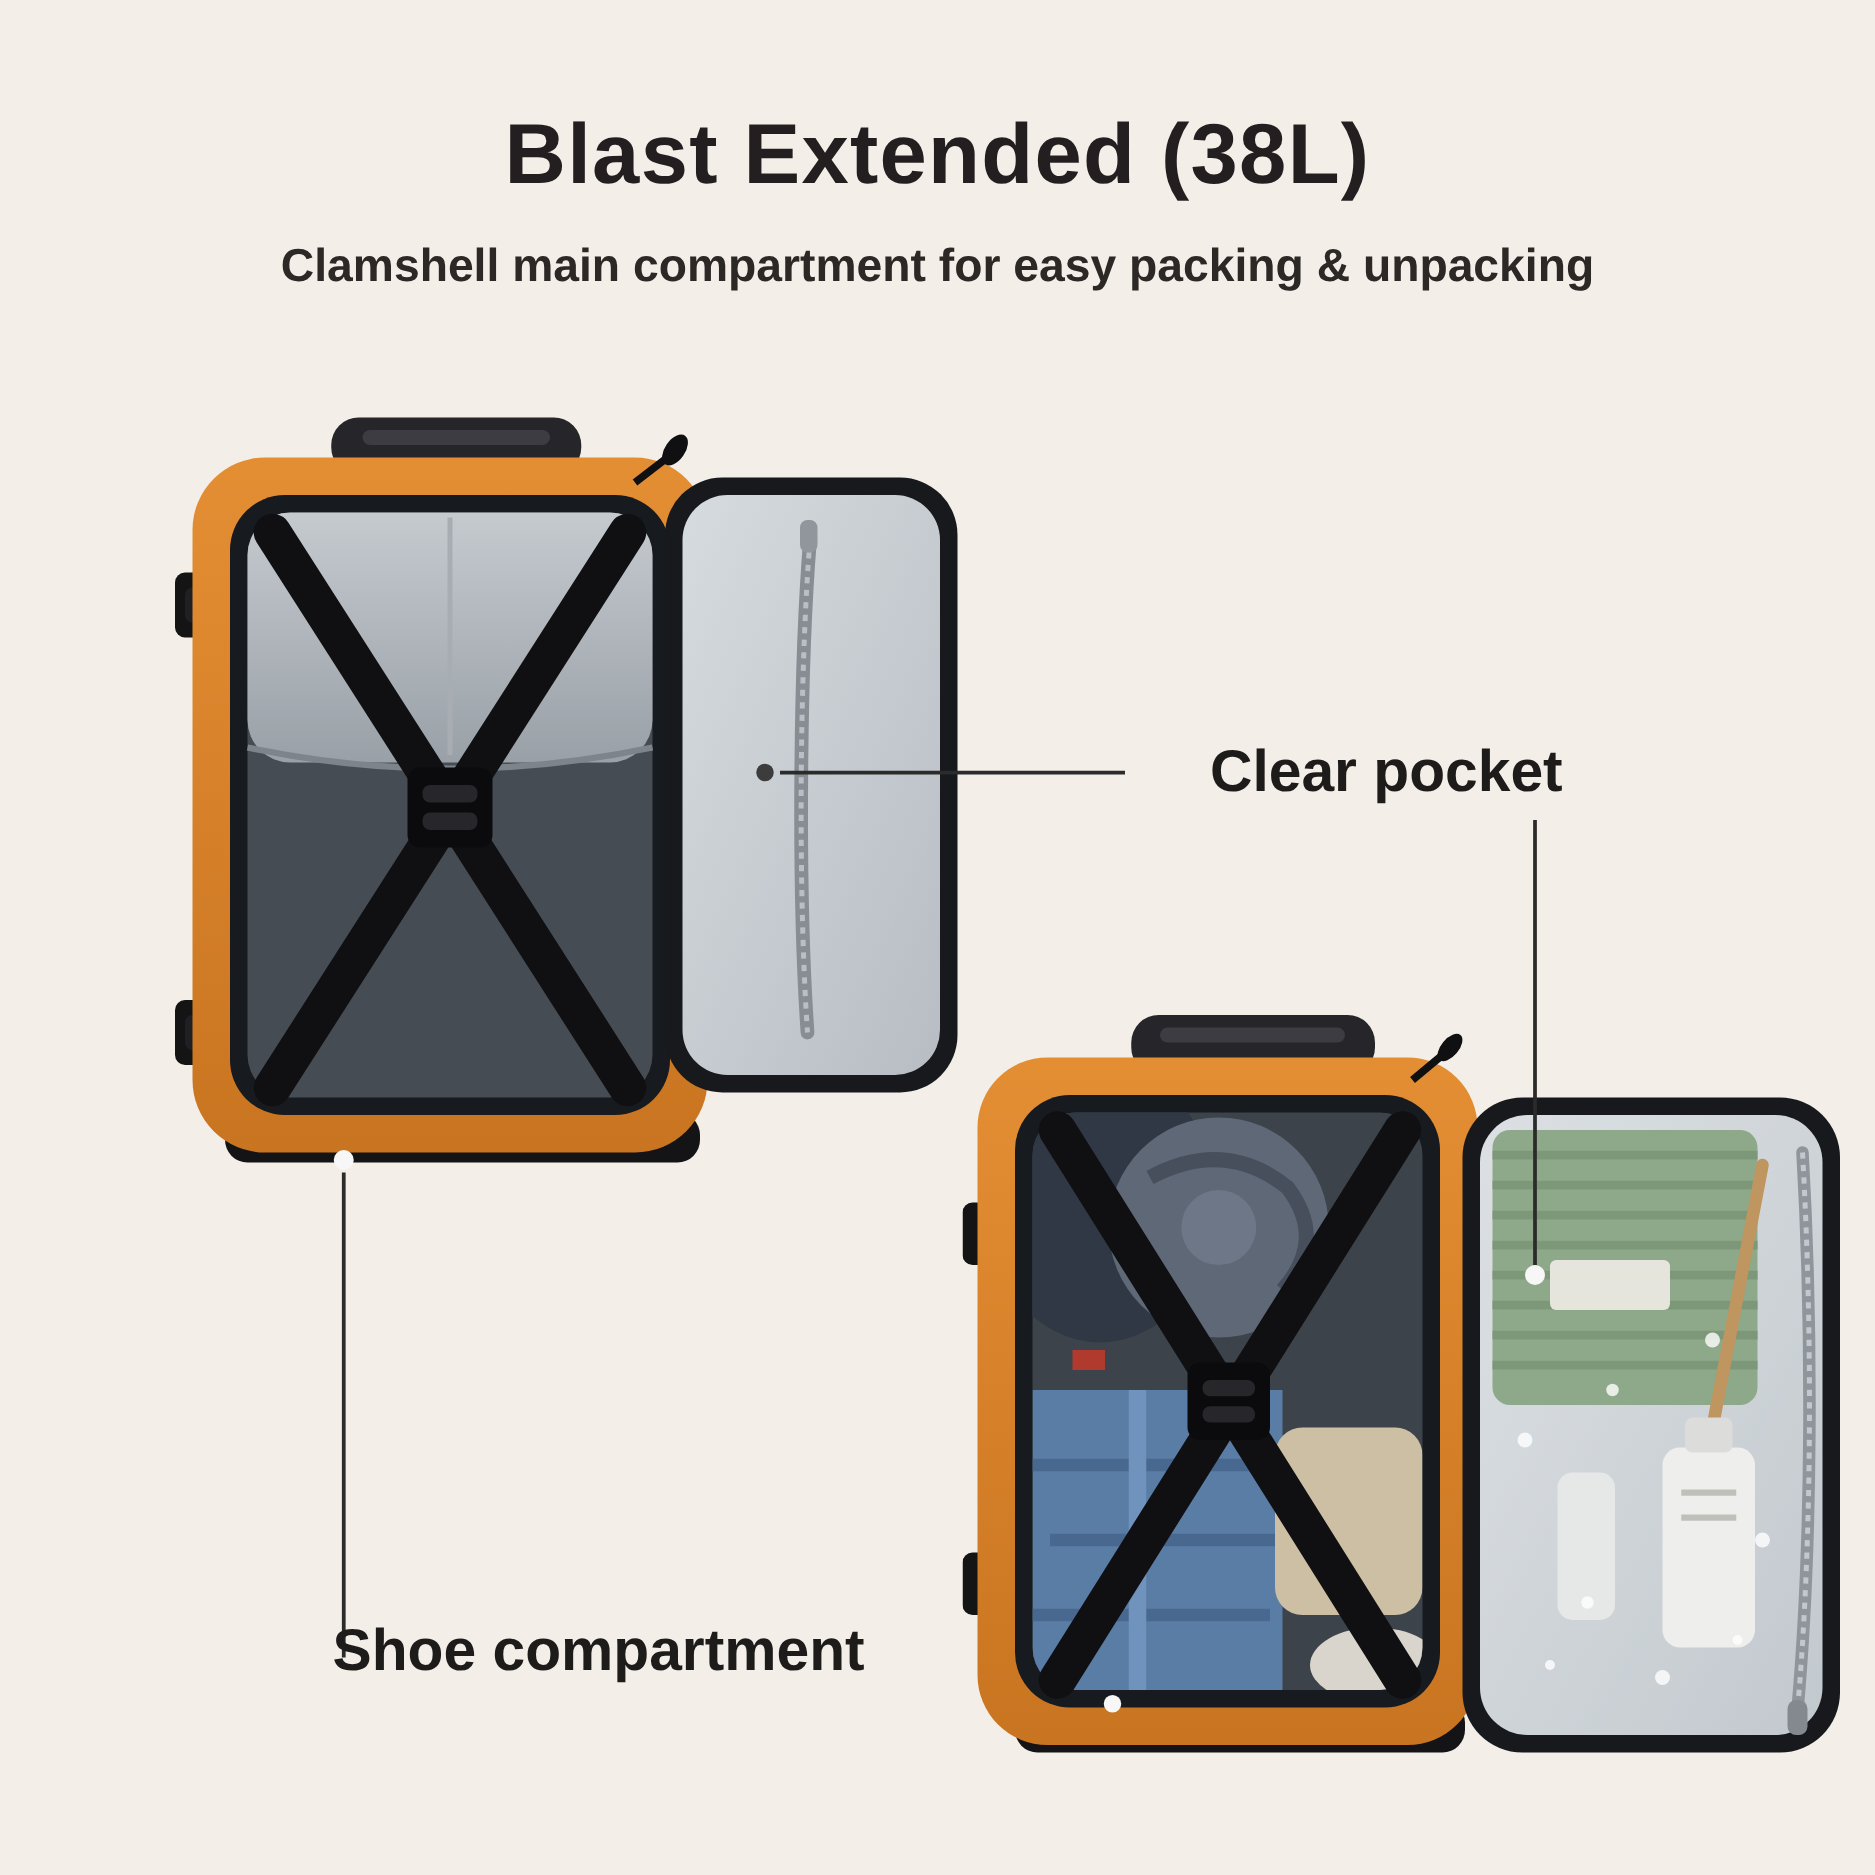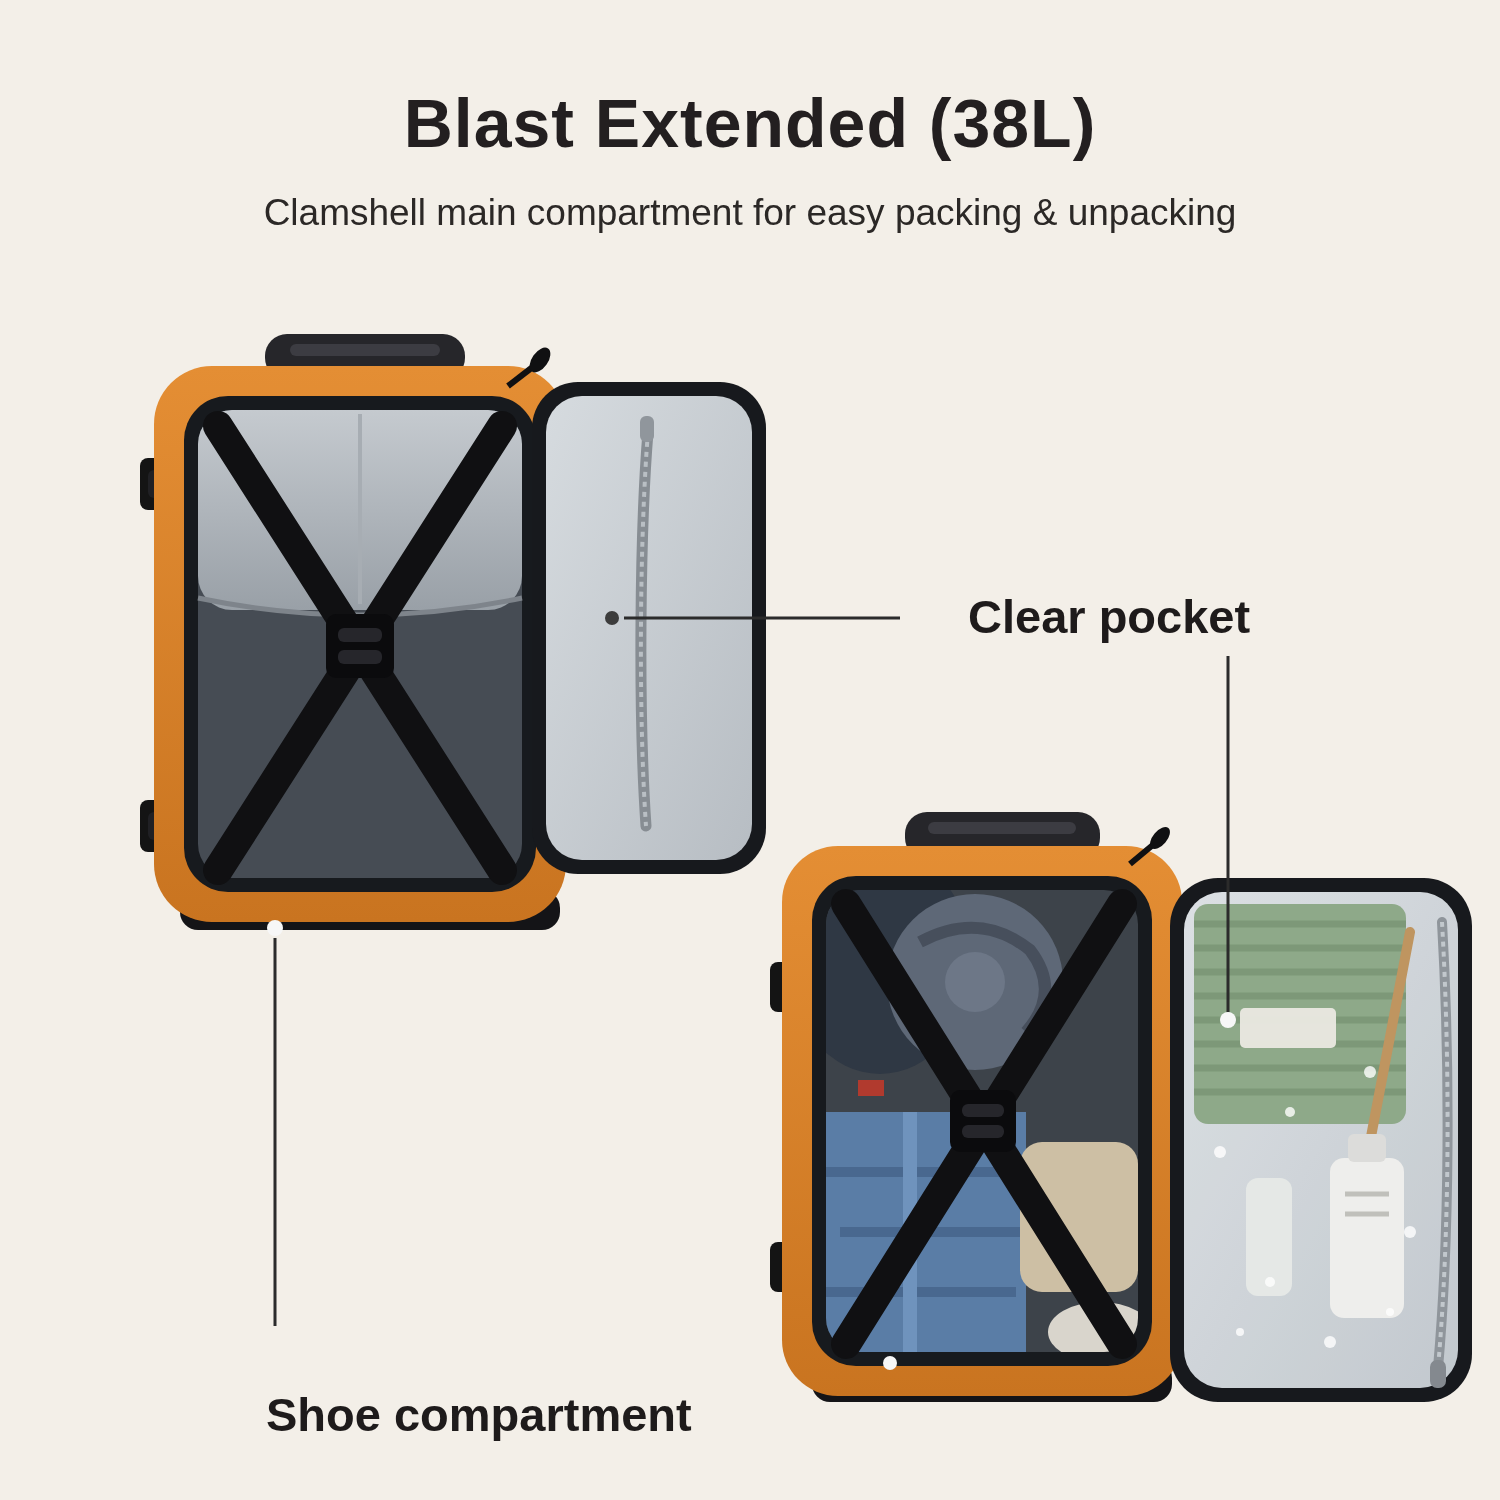--- a/index.html
+++ b/index.html
@@ -18,32 +18,32 @@
     position:relative;width:1500px;height:1500px;overflow:hidden;
     background:var(--page-bg);
     font-family:"Liberation Sans", sans-serif;
   }
   .title{
     position:absolute;top:84px;left:0;width:100%;text-align:center;
     font-size:68px;font-weight:800;color:var(--text-dark);letter-spacing:1px;
   }
   .subtitle{
     position:absolute;top:192px;left:0;width:100%;text-align:center;
-    font-size:37px;font-weight:400;color:#2b2826;
+    font-size:37px;font-weight:700;color:#2b2826;
   }
   .bag{position:absolute;}
   .bag1{left:140px;top:330px;width:630px;height:615px;}
   .bag2{left:770px;top:812px;width:710px;height:630px;}
   .overlay{position:absolute;left:0;top:0;width:1500px;height:1500px;pointer-events:none;}
   .leader{stroke:var(--line-color);stroke-width:3;}
   .callout{
     position:absolute;font-size:47px;font-weight:600;color:#1e1b1b;white-space:nowrap;
   }
   .callout.clear{left:968px;top:589px;}
-  .callout.shoe{left:266px;top:1387px;}
+  .callout.shoe{left:266px;top:1292px;}
 </style>
 </head>
 <body>
 
 <div class="page">
 
   <h1 class="title">Blast Extended (38L)</h1>
   <p class="subtitle">Clamshell main compartment for easy packing &amp; unpacking</p>
 
   <div class="bag bag1">

